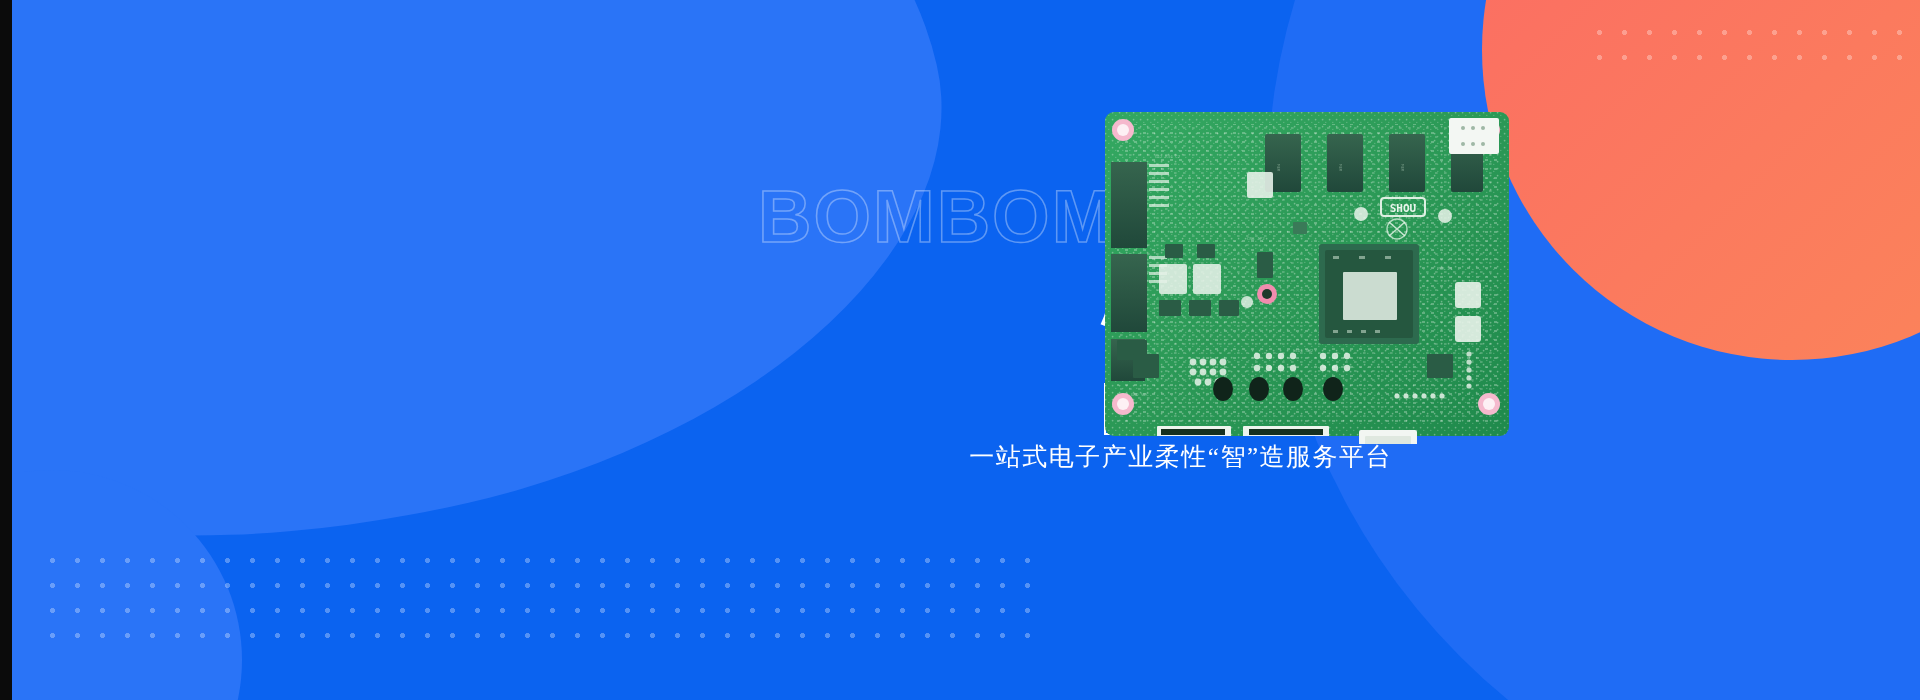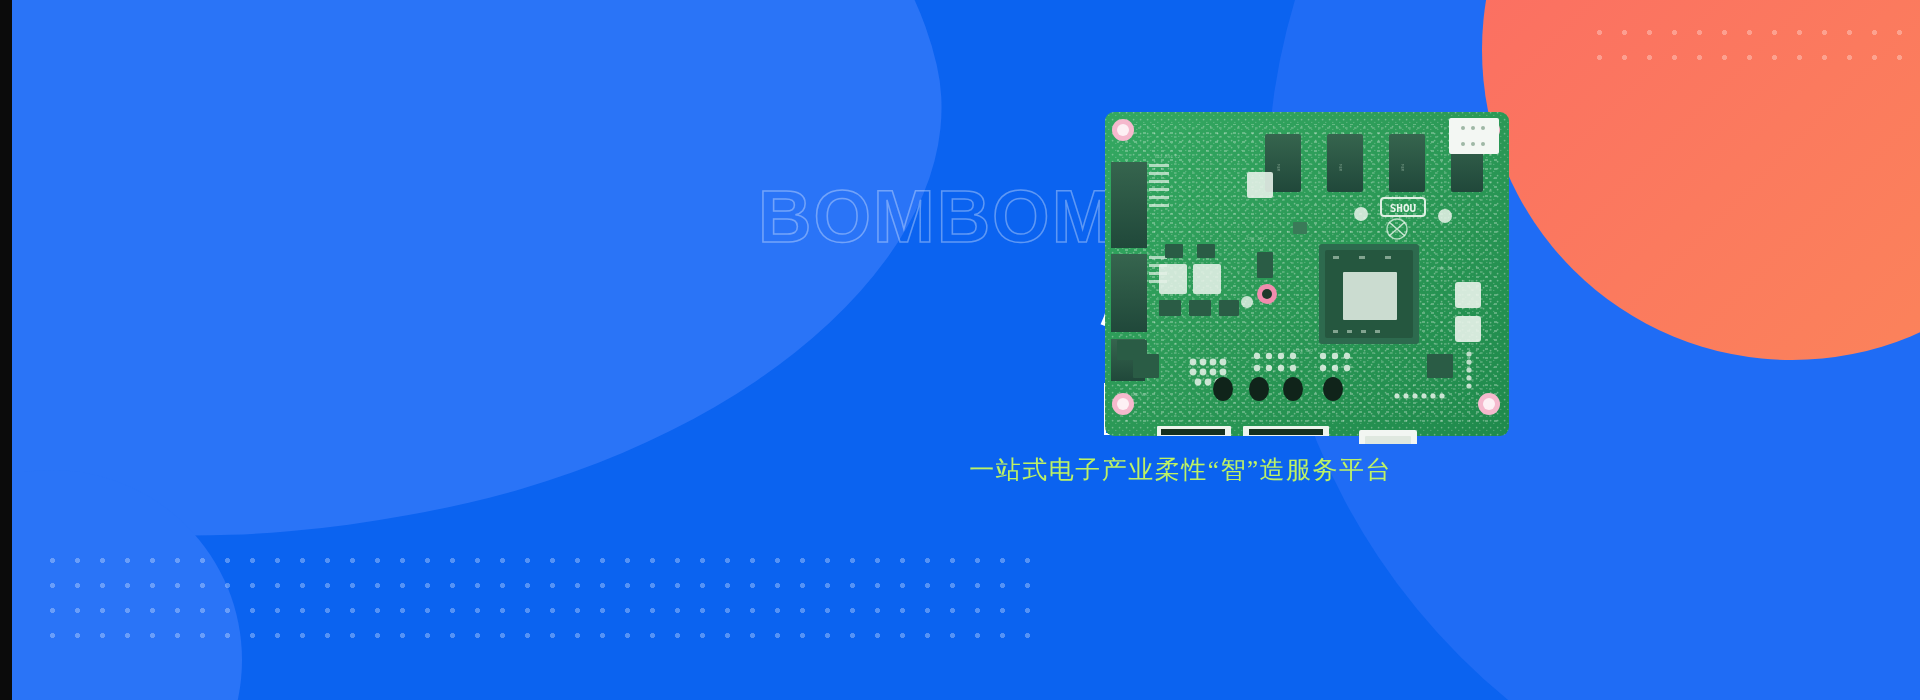--- a/index.html
+++ b/index.html
@@ -104,22 +104,22 @@
     padding:9px 26px 11px;
     color:#ffffff;
     font-size:22px;
     letter-spacing:7px;
     line-height:1.25;
     white-space:nowrap;
   }
 
   .subtitle{
     position:absolute;
-    right:0px; top:273px;
-    color:#bef264;
+    right:0px; top:260px;
+    color:#ffffff;
     font-size:25px;
     letter-spacing:1.5px;
     white-space:nowrap;
     font-family:"Liberation Serif","DejaVu Serif",serif;
   }
 
   
   .board-wrap{
     position:absolute;
     left:1085px; top:104px;

